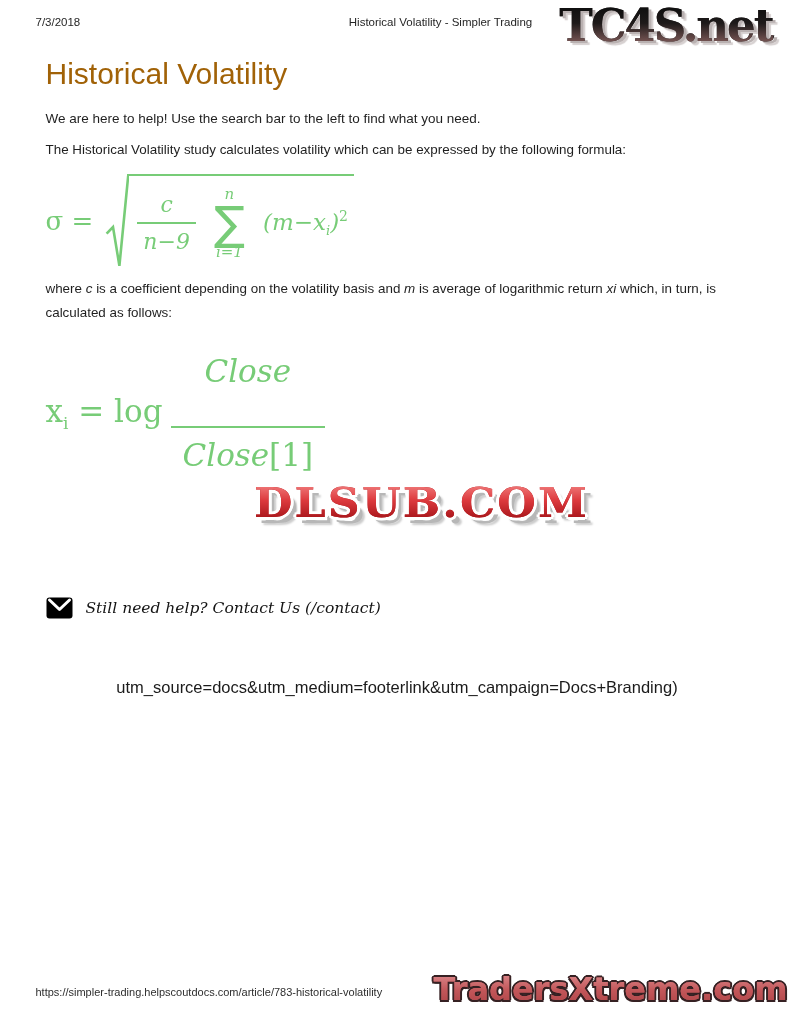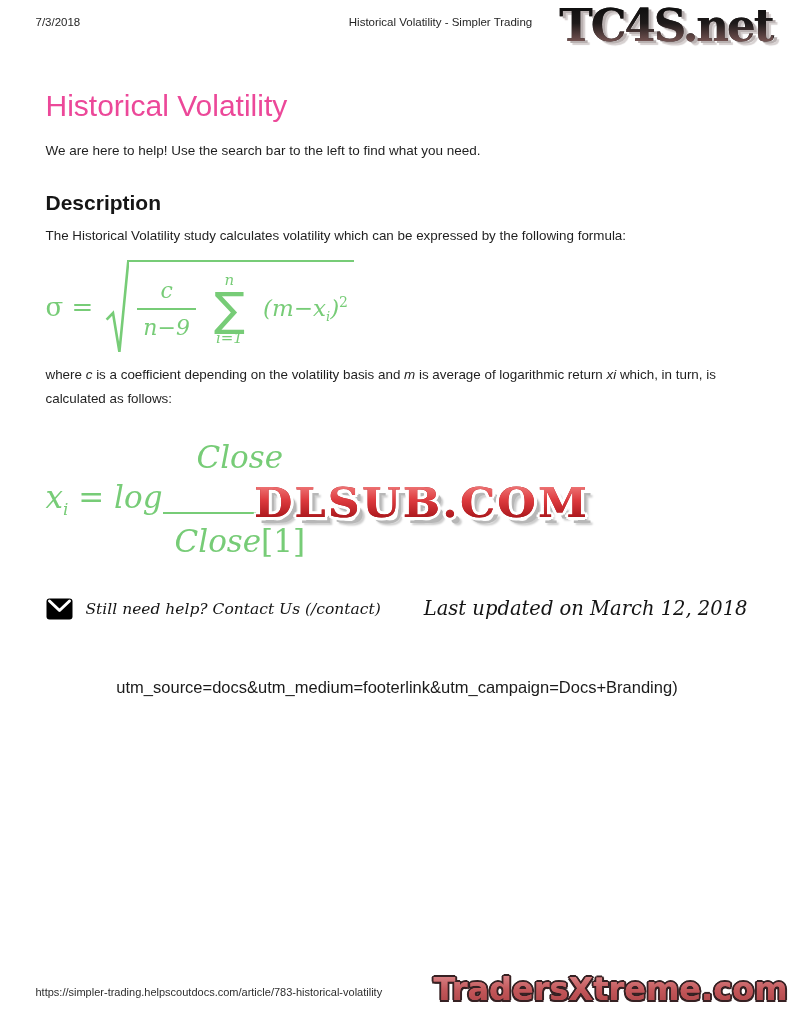--- a/index.html
+++ b/index.html
@@ -47,21 +47,21 @@
     text-shadow:
       -2px 0 0 #362123, 2px 0 0 #362123, 0 -2px 0 #362123, 0 2px 0 #362123,
       -1.5px -1.5px 0 #362123, 1.5px -1.5px 0 #362123, -1.5px 1.5px 0 #362123, 1.5px 1.5px 0 #362123,
       -4px 0 1px #ffffff, 4px 0 1px #ffffff, 0 -4px 1px #ffffff, 0 4px 1px #ffffff,
       -3px -3px 1px #ffffff, 3px -3px 1px #ffffff, -3px 3px 1px #ffffff, 3px 3px 1px #ffffff;
   }
   .wm-traders .wm-top { background-image:linear-gradient(180deg, #d98487 6%, #c25659 55%, #b04649 97%); }
 
   
   .article { position:absolute; left:45px; top:0; width:710px; }
-  .article h1 { padding-top:57px; font-size:30px; font-weight:400; line-height:1.15; color:#ec4899;margin-top:32px; }
+  .article h1 { padding-top:57px; font-size:30px; font-weight:400; line-height:1.15; color:#a16207; }
   .intro { margin-top:17px; font-size:13.5px; line-height:1.5; }
   .article h2 { margin-top:30px; font-size:21px; font-weight:700; color:#161616; }
   .para { margin-top:9px; font-size:13.4px; line-height:24px; }
   .para .it { font-style:italic; }
 
   
   .formula { color:var(--formula-green, #77cc77); font-family:"DejaVu Serif", serif; }
   .formula-1 { margin-top:12px; display:flex; align-items:center; }
   .f-lhs { font-size:26px; margin-right:12px; }
   .sqrt { display:flex; align-items:stretch; }
@@ -71,21 +71,21 @@
   .frac-num { padding:0 8px 5px; }
   .frac-den { border-top:2px solid currentColor; padding:5px 6px 0; }
   .bigop { display:inline-flex; flex-direction:column; align-items:center; }
   .op-upper, .op-lower { font-style:italic; font-size:15px; line-height:1.25; }
   .op-sym { font-family:"DejaVu Sans", sans-serif; font-size:46px; line-height:0.85; }
   .term { font-style:italic; font-size:23px; }
   .term sub { font-size:13px; }
   .term sup { font-size:14px; font-style:normal; }
 
   .formula-2 { margin-top:28px; display:flex; align-items:center; font-size:31px; }
-  .f2-lhs { font-style:italic; margin-right:0; }
+  .f2-lhs { margin-right:8px; }
   .f2-lhs sub { font-size:17px; }
   .frac2 { display:inline-flex; flex-direction:column; align-items:center;gap:28px; }
   .frac2-num { font-style:italic; padding:0 16px 9px; }
   .frac2-den { border-top:2px solid currentColor; padding:9px 12px 0; font-style:italic; }
   .frac2-den .roman { font-style:normal; }
 
   
   .contact-row { position:absolute; left:45px; right:43px; top:597px; display:flex; justify-content:space-between; align-items:center; }
   .contact-left { display:flex; align-items:center; gap:13px; }
   .contact-text { font-family:"DejaVu Serif", serif; font-style:italic; font-size:15.5px; color:#141414; }
@@ -102,21 +102,20 @@
 <div class="page">
 
   <div class="hdr-date">7/3/2018</div>
   <div class="hdr-title">Historical Volatility - Simpler Trading</div>
 
   <div class="wm wm-tc4s"><span class="wm-base">TC4S.net</span><span class="wm-top" aria-hidden="true">TC4S.net</span></div>
 
   <div class="article">
     <h1>Historical Volatility</h1>
     <p class="intro">We are here to help! Use the search bar to the left to find what you need.</p>
-    <h2>Description</h2>
     <p class="para">The Historical Volatility study calculates volatility which can be expressed by the following formula:</p>
 
     <div class="formula formula-1">
       <span class="f-lhs">σ =</span>
       <span class="sqrt">
         <svg class="radical" viewBox="0 0 30 100" preserveAspectRatio="none">
             <path d="M2 63 L10 56 L18 97 L29 2" fill="none" stroke="currentColor" stroke-width="2.6" vector-effect="non-scaling-stroke" stroke-linejoin="miter"></path>
           </svg>
         <span class="radicand">
           <span class="frac">
@@ -147,21 +146,20 @@
   <div class="wm wm-dlsub"><span class="wm-base">DLSUB.COM</span><span class="wm-top" aria-hidden="true">DLSUB.COM</span></div>
 
   <div class="contact-row">
     <div class="contact-left">
       <svg width="27" height="22" viewBox="0 0 27 22">
           <rect x="0.5" y="0.5" width="26" height="21" rx="3" fill="#000000"></rect>
           <path d="M3.5 3 L13.5 12.5 L23.5 3" fill="none" stroke="#ffffff" stroke-width="3" stroke-linecap="round" stroke-linejoin="round"></path>
         </svg>
       <span class="contact-text"><span>Still need help? </span><span class="contact-link">Contact Us (/contact)</span></span>
     </div>
-    <div class="last-updated">Last updated on March 12, 2018</div>
   </div>
 
   <div class="footer">
     <div>utm_source=docs&amp;utm_medium=footerlink&amp;utm_campaign=Docs+Branding)</div>
   </div>
 
   <div class="page-url">https://simpler-trading.helpscoutdocs.com/article/783-historical-volatility</div>
 
   <div class="wm wm-traders"><span class="wm-base">TradersXtreme.com</span><span class="wm-top" aria-hidden="true">TradersXtreme.com</span></div>
 

